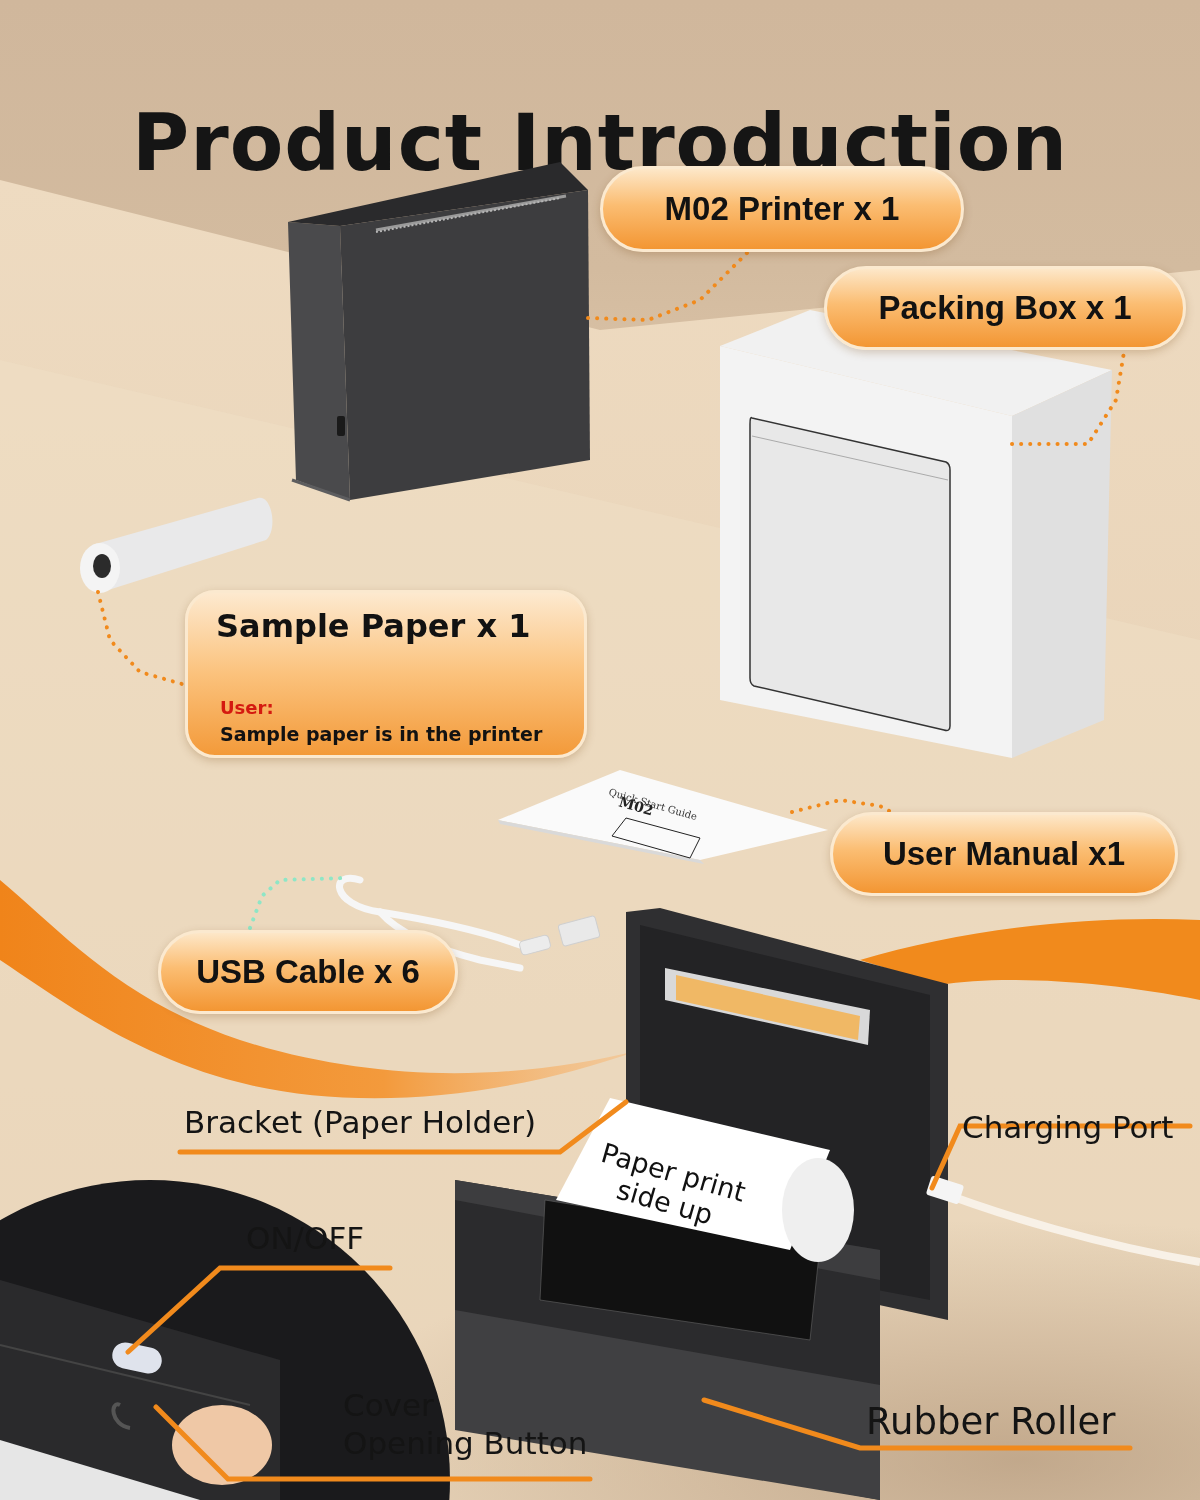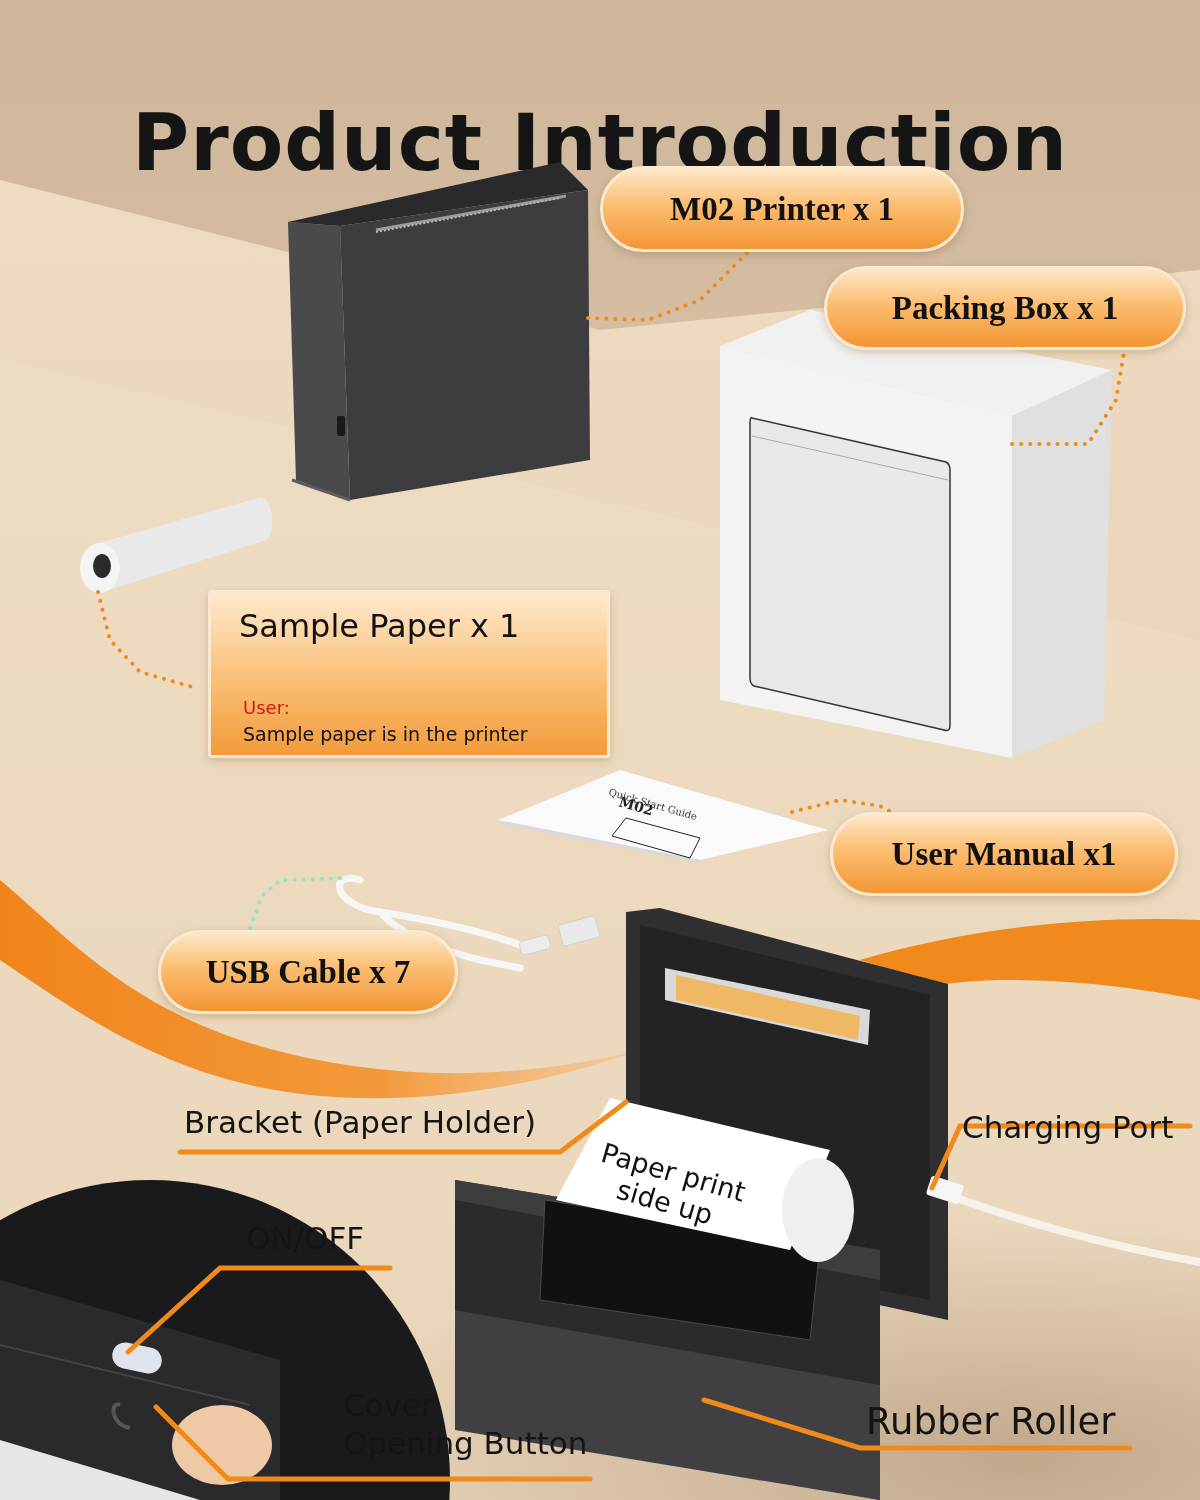--- a/index.html
+++ b/index.html
@@ -12,30 +12,30 @@
     .title {
       position: absolute; left: 0; top: 46px; width: 1200px; text-align: center;
       font-family: "DejaVu Sans", sans-serif; font-weight: bold; font-size: 78px; color: #151515;
       letter-spacing: 1px;
     }
     .pill {
       position: absolute; border-radius: 44px;
       background: linear-gradient(180deg, #fde7c8 0%, #fbbd72 45%, #f39633 100%);
       border: 3px solid #fbe9cf;
       box-shadow: 0 3px 8px rgba(120,70,20,0.25);
-      font-family: Liberation Serif, serif; font-weight: bold; color: #121212;
+      font-family: Liberation Sans, sans-serif; font-weight: bold; color: #121212;
       display: flex; align-items: center; justify-content: center;
     }
     .pill-text { font-size: 33px; }
     .note-box {
-      position: absolute; left: 208px; top: 590px; width: 396px; height: 162px;
-      border-radius: 4px;
+      position: absolute; left: 185px; top: 590px; width: 396px; height: 162px;
+      border-radius: 30px;
       background: linear-gradient(180deg, #fde9cf 0%, #fbc27c 50%, #f39a3a 100%);
       border: 3px solid #fbe9cf; box-shadow: 0 3px 8px rgba(120,70,20,0.25);
-      font-family: "DejaVu Sans", sans-serif; font-weight: normal; color: #121212;
+      font-family: "DejaVu Sans", sans-serif; font-weight: bold; color: #121212;
     }
     .note-box .l1 { position: absolute; left: 28px; top: 14px; font-size: 32px; }
     .note-box .l2 { position: absolute; left: 28px; top: 58px; font-size: 32px; }
     .note-box .l3 { position: absolute; left: 32px; top: 104px; font-size: 18px; color: #d41a10; }
     .note-box .l4 { position: absolute; left: 32px; top: 130px; font-size: 19px; }
     .callout {
       position: absolute; font-family: "DejaVu Sans", sans-serif; color: #141414; font-size: 30px;
       white-space: nowrap;
     }
     svg.overlay { position: absolute; left: 0; top: 0; }
@@ -180,21 +180,21 @@
   <div class="note-box">
     <div class="l1">Sample Paper x 1</div>
     <div class="l3">User:</div>
     <div class="l4">Sample paper is in the printer</div>
   </div>
 
   <div class="pill" style="left:830px; top:812px; width:342px; height:78px;">
     <span class="pill-text">User Manual x1</span>
   </div>
   <div class="pill" style="left:158px; top:930px; width:294px; height:78px;">
-    <span class="pill-text">USB Cable x 7</span>
+    <span class="pill-text">USB Cable x 6</span>
   </div>
 
   <div class="callout" style="left:184px; top:1104px; font-size:31px;">Bracket (Paper Holder)</div>
   <div class="callout" style="left:962px; top:1084px; font-size:31px;margin-top:25px;">Charging Port</div>
   <div class="callout" style="left:246px; top:1220px; font-size:31px;">ON/OFF</div>
   <div class="callout" style="left:320px; top:1386px; font-size:31px; line-height:38px;margin-left:23px;">
     <div>Cover</div>
     <div>Opening Button</div>
   </div>
   <div class="callout" style="left:866px; top:1400px; font-size:37px;">Rubber Roller</div>

